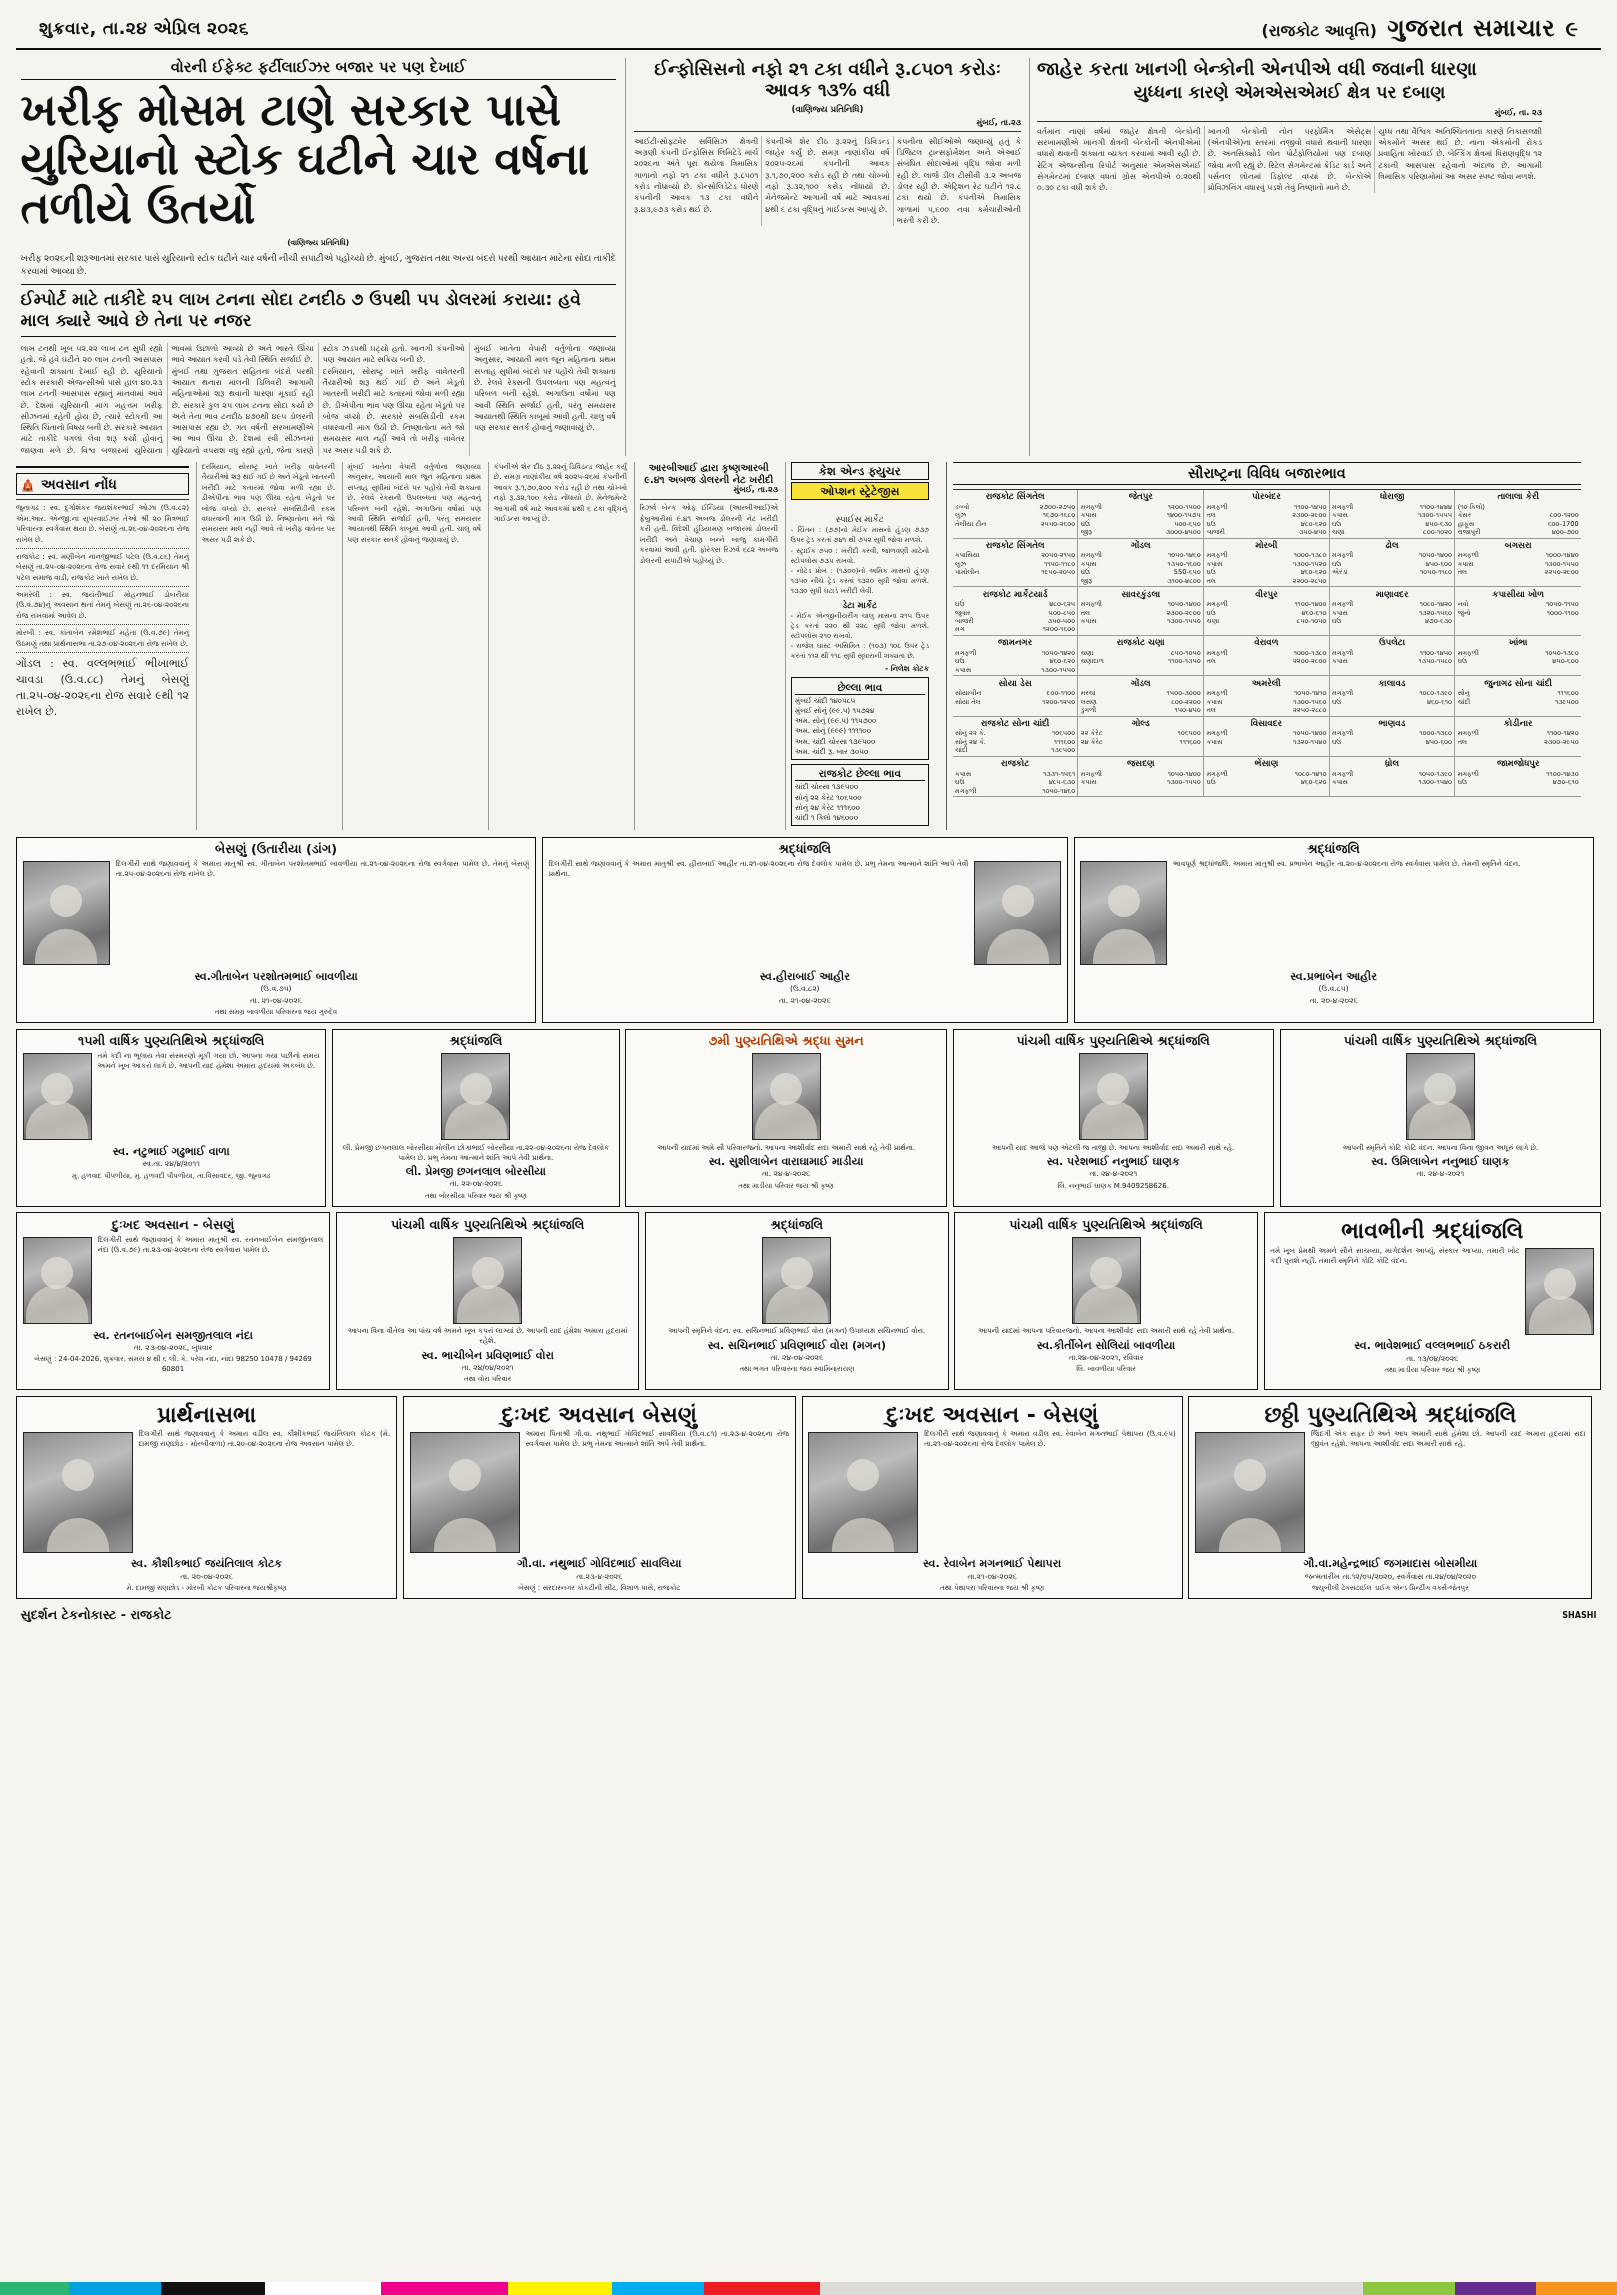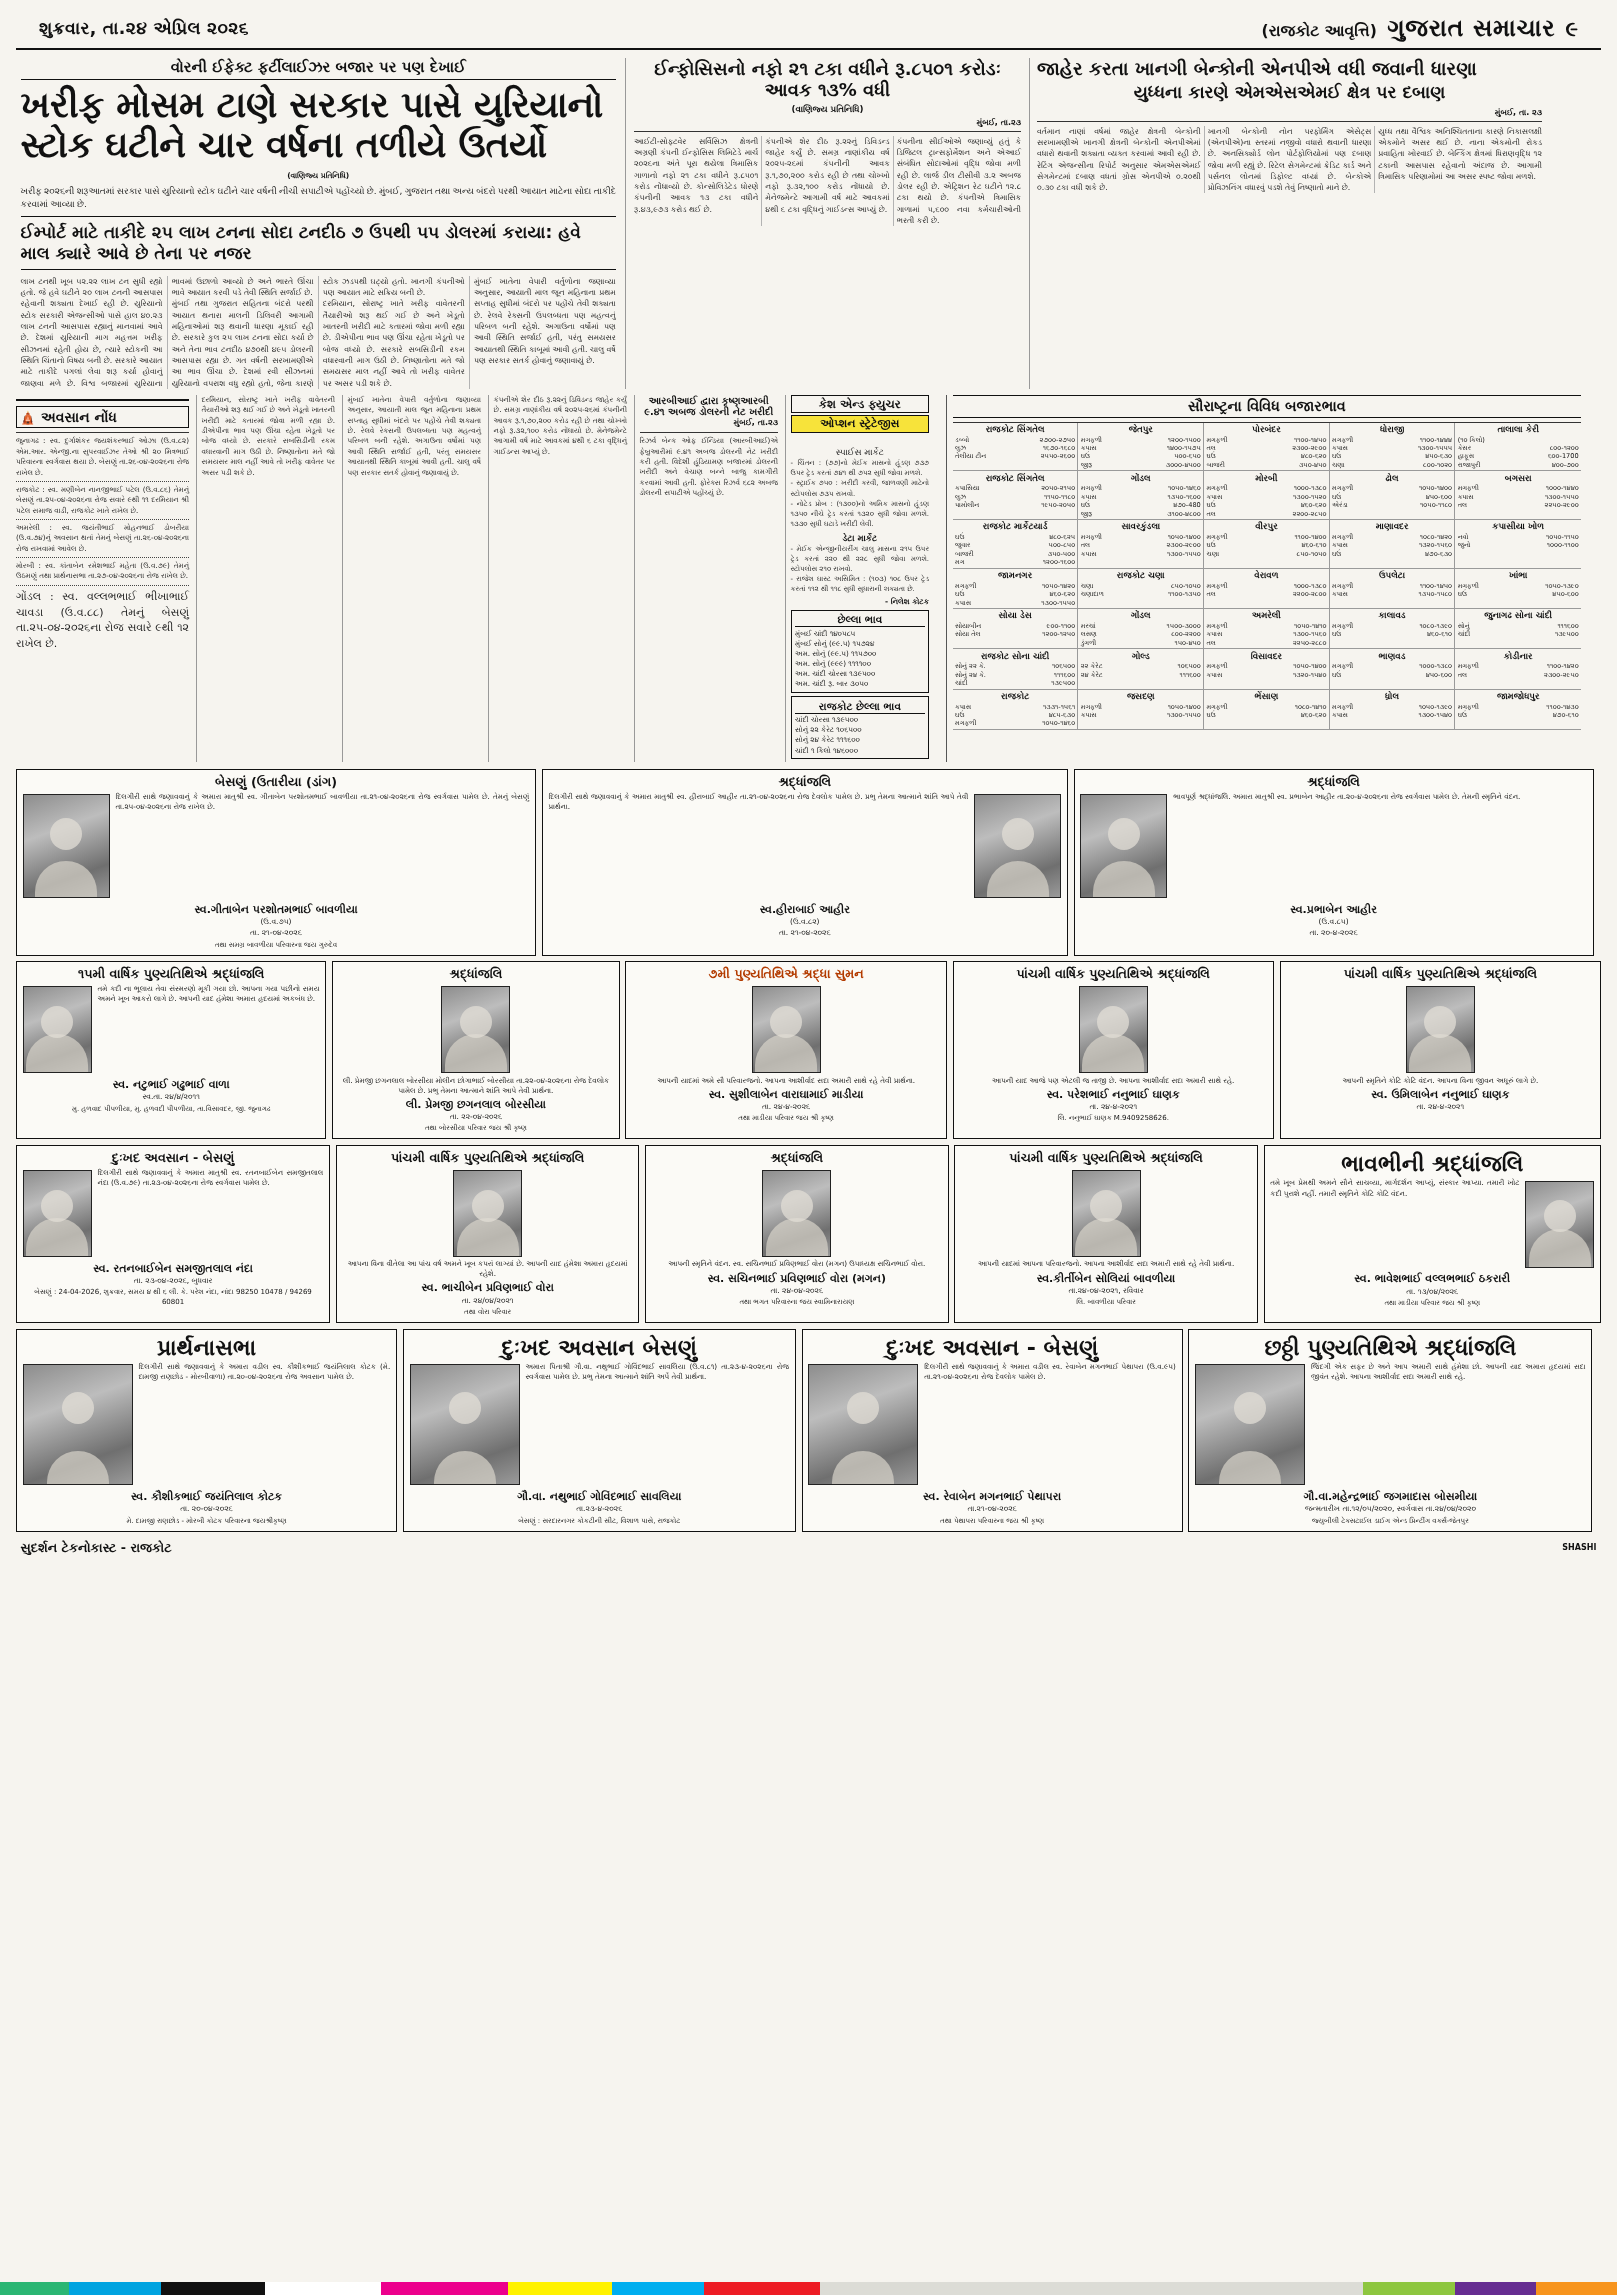--- a/index.html
+++ b/index.html
@@ -92,21 +92,21 @@
   .lead { width: 609px; padding: 0 9.2px 0 4.6px; }
   .lead .kicker {
     font-size: 15px;
     font-weight: bold;
     text-align: center;
     border-bottom: 1.7px solid #111;
     padding-bottom: 3.5px;
     margin-bottom: 4.6px;
   }
   .lead h1 {
-    font-size: 36px;
+    font-size: 44px;
     line-height: 1.12;
     margin: 3.5px 0 5.8px 0;
     font-weight: bold;
     letter-spacing: -0.3px;
   }
   .lead .subhead {
     font-size: 7.5px;
     text-align: center;
     font-weight: bold;
     margin-bottom: 3.5px;
@@ -557,21 +557,21 @@
               <div class="mkt-row">
                 <span>મગફળી</span>
                 <span>૧૦૫૦-૧૪૬૦</span>
               </div>
               <div class="mkt-row">
                 <span>કપાસ</span>
                 <span>૧૩૫૦-૧૬૦૦</span>
               </div>
               <div class="mkt-row">
                 <span>ઘઉં</span>
-                <span>૪૭૦-480</span>
+                <span>550-૬૫૦</span>
               </div>
               <div class="mkt-row">
                 <span>જીરૂ</span>
                 <span>૩૧૦૦-૪૮૦૦</span>
               </div>
             </div>
           </div>
           <div class="mkt-cell">
             <div class="mkt-name">મોરબી</div>
             <div class="mkt-rows">

